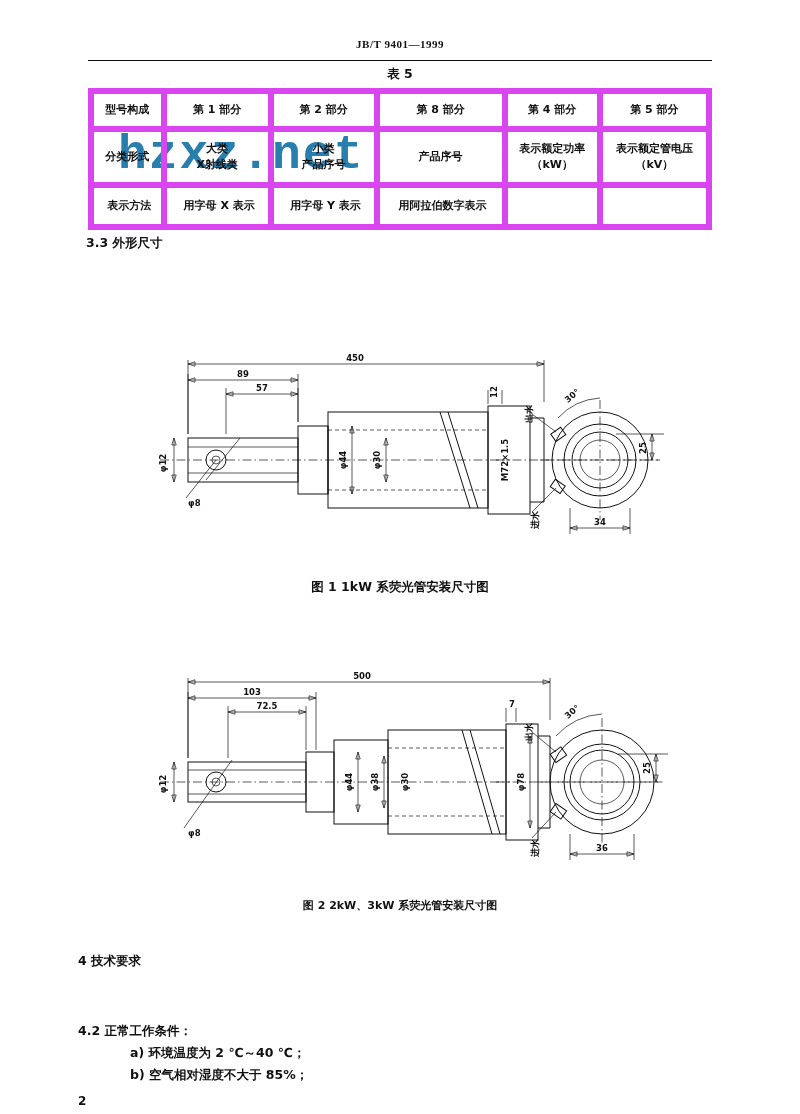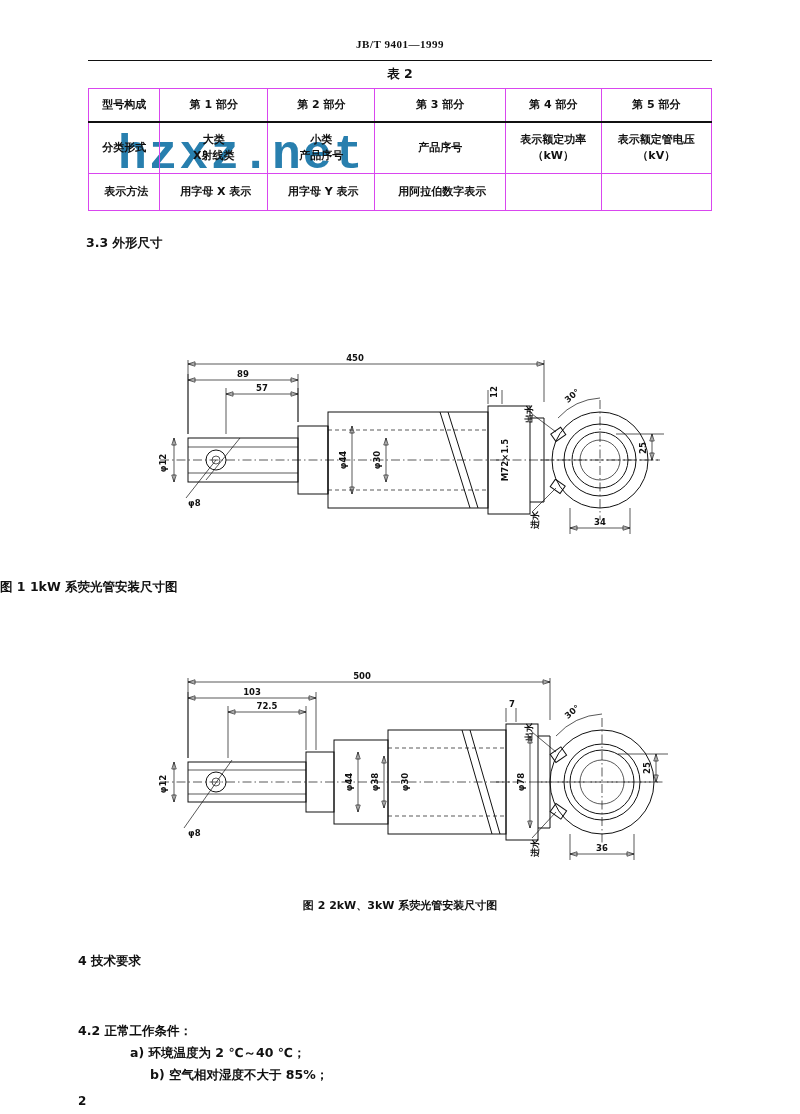--- a/index.html
+++ b/index.html
@@ -35,44 +35,44 @@
     position:absolute;left:0;right:0;top:66px;
     text-align:center;font-size:12.5px;font-weight:bold;
     font-family:"DejaVu Sans","Liberation Sans",sans-serif;
   }
   table.t2{
     position:absolute;left:88px;top:88px;width:624px;
     border-collapse:collapse;z-index:1;
     font-size:11px;font-weight:bold;
   }
   table.t2 td{
-    border:1px solid #d946ef;
+    border:6px solid #d946ef;
     text-align:center;vertical-align:middle;
     padding:3px 2px;line-height:1.45;
     background:transparent;
   }
   table.t2 tr.hdr td{height:26px;border-bottom:2px solid #111;}
   table.t2 tr.r1 td{height:44px;}
   table.t2 tr.r2 td{height:30px;padding-left:6px;}
   .twoline span{display:block;}
 
   
   .txt{position:absolute;font-size:12.5px;font-weight:bold;line-height:1.5;
        font-family:"DejaVu Sans","Liberation Sans",sans-serif;white-space:nowrap;}
   .sec-33{left:78px;top:234px;margin-left:8px;}
   .para-33{left:104px;top:256px;}
-  .fig1-cap{left:0;right:0;top:578px;text-align:left;font-size:12.5px;
+  .fig1-cap{left:0;right:0;top:578px;text-align:center;font-size:12.5px;
             font-weight:bold;white-space:nowrap;}
   .fig2-cap{left:0;right:0;top:898px;text-align:center;font-size:11px;
             font-weight:bold;white-space:nowrap;}
   .sec-4{left:78px;top:952px;}
   .para-41{left:78px;top:1000px;}
   .para-42{left:78px;top:1022px;}
   .item-a{left:130px;top:1044px;}
-  .item-b{left:130px;top:1066px;margin-left:20px;}
+  .item-b{left:130px;top:1066px;}
   .pageno{left:78px;top:1092px;font-size:12px;}
 
   
   .fig{position:absolute;z-index:1;}
   #fig1{left:140px;top:330px;width:540px;height:240px;}
   #fig2{left:140px;top:652px;width:540px;height:240px;}
   svg{display:block;overflow:visible;}
   .ln{stroke:#111;stroke-width:1;fill:none;}
   .ln-thin{stroke:#111;stroke-width:.7;fill:none;}
   .ln-dash{stroke:#111;stroke-width:.7;fill:none;stroke-dasharray:9 3 1.5 3;}
@@ -86,29 +86,29 @@
 </head>
 <body>
 
 <div class="page">
 
   <div class="watermark">hzxz.net</div>
 
   <div class="doc-header">JB/T 9401—1999</div>
   <div class="header-rule"></div>
 
-  <div class="table-title">表 2</div>
+  <div class="table-title">表 5</div>
 
   <table class="t2">
     <tbody>
         <tr class="hdr">
       <td>型号构成</td>
       <td>第 1 部分</td>
       <td>第 2 部分</td>
-      <td>第 3 部分</td>
+      <td>第 8 部分</td>
       <td>第 4 部分</td>
       <td>第 5 部分</td>
     </tr>
     <tr class="r1">
       <td>分类形式</td>
       <td class="twoline">
         <span>大类</span>
         <span>X射线类</span>
       </td>
       <td class="twoline">

